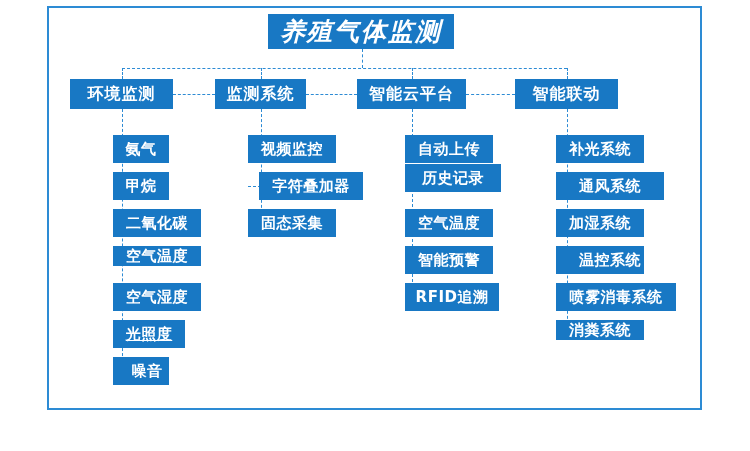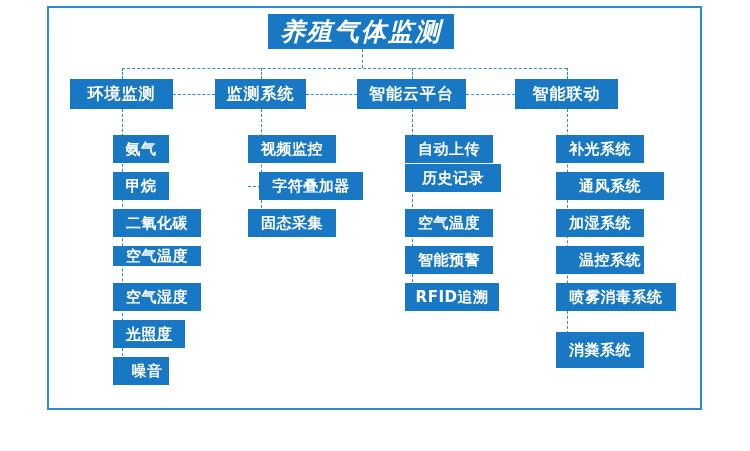--- a/index.html
+++ b/index.html
@@ -122,15 +122,15 @@
       <div class="node leaf" style="left: 556px; top: 135px; width: 88px; height: 28px;">补光系统</div>
       <div class="hline" style="top: 186px; left: 556px; width: 10.5px;"></div>
       <div class="node leaf" style="left: 556px; top: 172px; width: 108px; height: 28px;">通风系统</div>
       <div class="hline" style="top: 223px; left: 556px; width: 10.5px;"></div>
       <div class="node leaf" style="left: 556px; top: 209px; width: 88px; height: 28px;">加湿系统</div>
       <div class="hline" style="top: 260px; left: 556px; width: 10.5px;"></div>
       <div class="node leaf" style="left: 556px; top: 246px; width: 88px; height: 28px; padding-left: 20px;">温控系统</div>
       <div class="hline" style="top: 297px; left: 556px; width: 10.5px;"></div>
       <div class="node leaf" style="left: 556px; top: 283px; width: 120px; height: 28px;">喷雾消毒系统</div>
       <div class="hline" style="top: 334px; left: 556px; width: 10.5px;"></div>
-      <div class="node leaf" style="left: 556px; top: 332px; width: 88px; height: 36px;">消粪系统</div>
+      <div class="node leaf" style="left: 556px; top: 320px; width: 88px; height: 20px;">消粪系统</div>
     </div>
 </div>
 
 </body></html>

